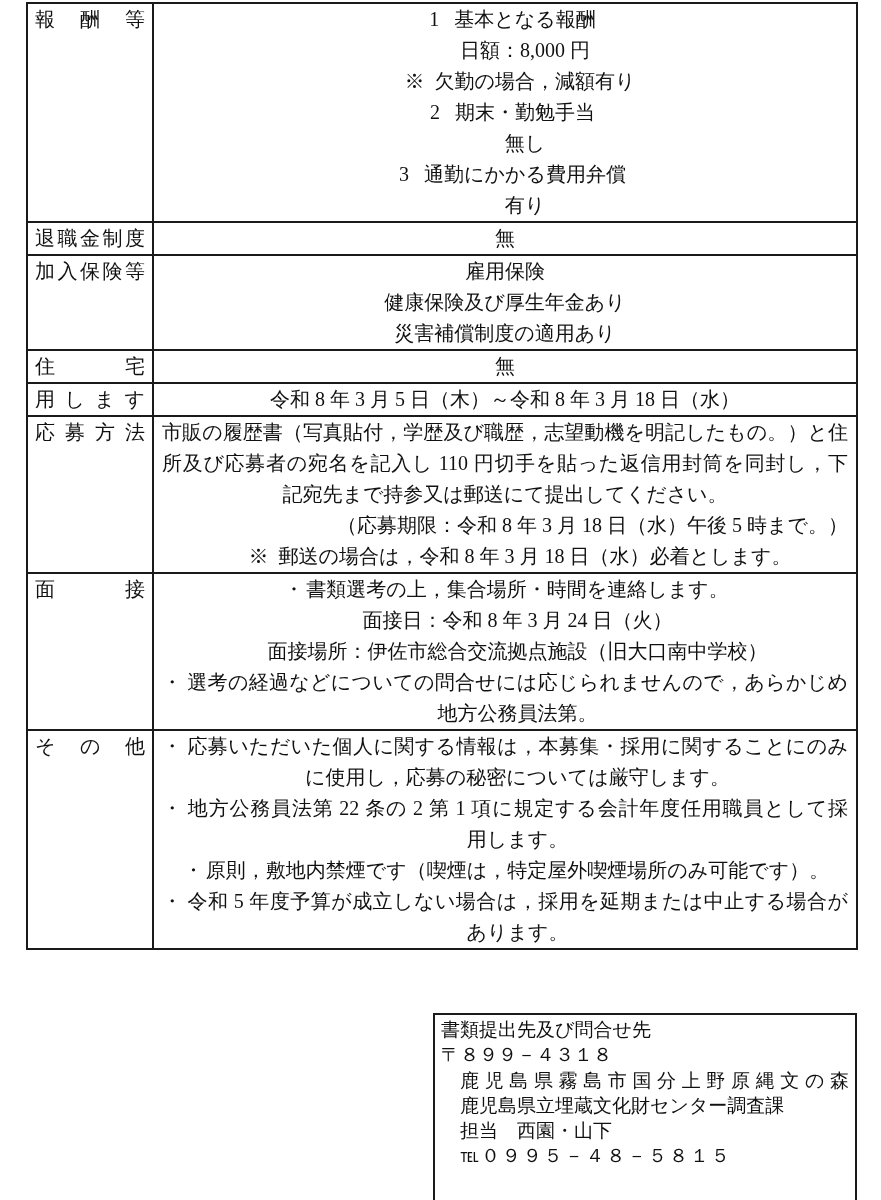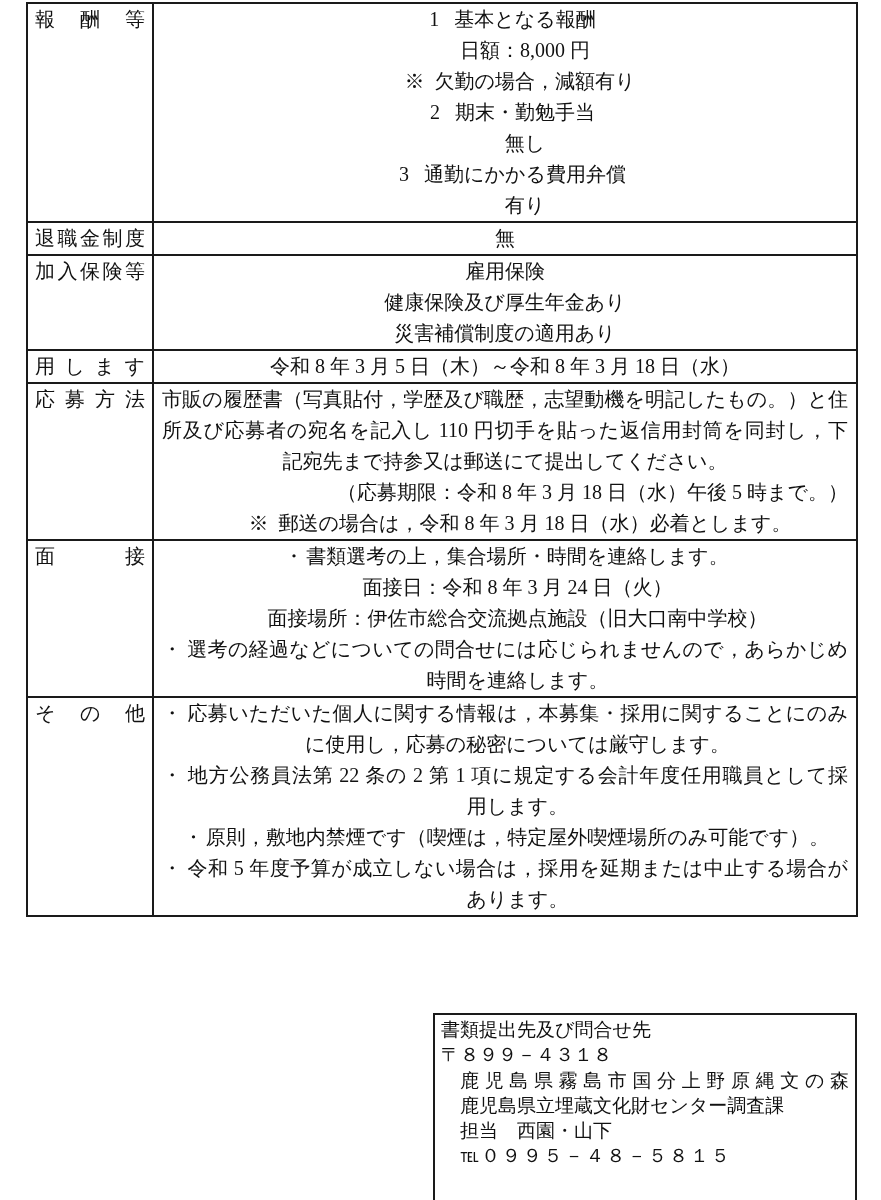--- a/index.html
+++ b/index.html
@@ -107,20 +107,26 @@
       </tr>
       <tr>
         <th class="label-cell">加入保険等</th>
         <td class="content-cell">
           <div class="line l-plain"><span>雇用保険</span></div>
           <div class="line l-plain"><span>健康保険及び厚生年金あり</span></div>
           <div class="line l-plain"><span>災害補償制度の適用あり</span></div>
         </td>
       </tr>
       <tr>
+        <th class="label-cell">住宅</th>
+        <td class="content-cell">
+          <div class="line l-plain"><span>無</span></div>
+        </td>
+      </tr>
+      <tr>
         <th class="label-cell">用します</th>
         <td class="content-cell">
           <div class="line l-plain"><span>令和 8 年 3 月 5 日（木）～令和 8 年 3 月 18 日（水）</span></div>
         </td>
       </tr>
       <tr>
         <th class="label-cell">応募方法</th>
         <td class="content-cell">
           <div class="line l-plain fill"><span>市販の履歴書（写真貼付，学歴及び職歴，志望動機を明記したもの。）と住</span></div>
           <div class="line l-plain fill"><span>所及び応募者の宛名を記入し 110 円切手を貼った返信用封筒を同封し，下</span></div>
@@ -129,21 +135,21 @@
           <div class="line l-note"><span class="marker">※</span><span>郵送の場合は，令和 8 年 3 月 18 日（水）必着とします。</span></div>
         </td>
       </tr>
       <tr>
         <th class="label-cell">面接</th>
         <td class="content-cell">
           <div class="line l-bullet"><span class="marker">・</span><span>書類選考の上，集合場所・時間を連絡します。</span></div>
           <div class="line l-bcont"><span>面接日：令和 8 年 3 月 24 日（火）</span></div>
           <div class="line l-bcont"><span>面接場所：伊佐市総合交流拠点施設（旧大口南中学校）</span></div>
           <div class="line l-bullet fill"><span class="marker">・</span><span>選考の経過などについての問合せには応じられませんので，あらかじめ</span></div>
-          <div class="line l-bcont"><span>時間を連絡します。</span></div>
+          <div class="line l-bcont"><span>地方公務員法第。</span></div>
         </td>
       </tr>
       <tr>
         <th class="label-cell">その他</th>
         <td class="content-cell">
           <div class="line l-bullet fill"><span class="marker">・</span><span>応募いただいた個人に関する情報は，本募集・採用に関することにのみ</span></div>
           <div class="line l-bcont"><span>に使用し，応募の秘密については厳守します。</span></div>
           <div class="line l-bullet fill"><span class="marker">・</span><span>地方公務員法第 22 条の 2 第 1 項に規定する会計年度任用職員として採</span></div>
           <div class="line l-bcont"><span>用します。</span></div>
           <div class="line l-bullet"><span class="marker">・</span><span>原則，敷地内禁煙です（喫煙は，特定屋外喫煙場所のみ可能です）。</span></div>

